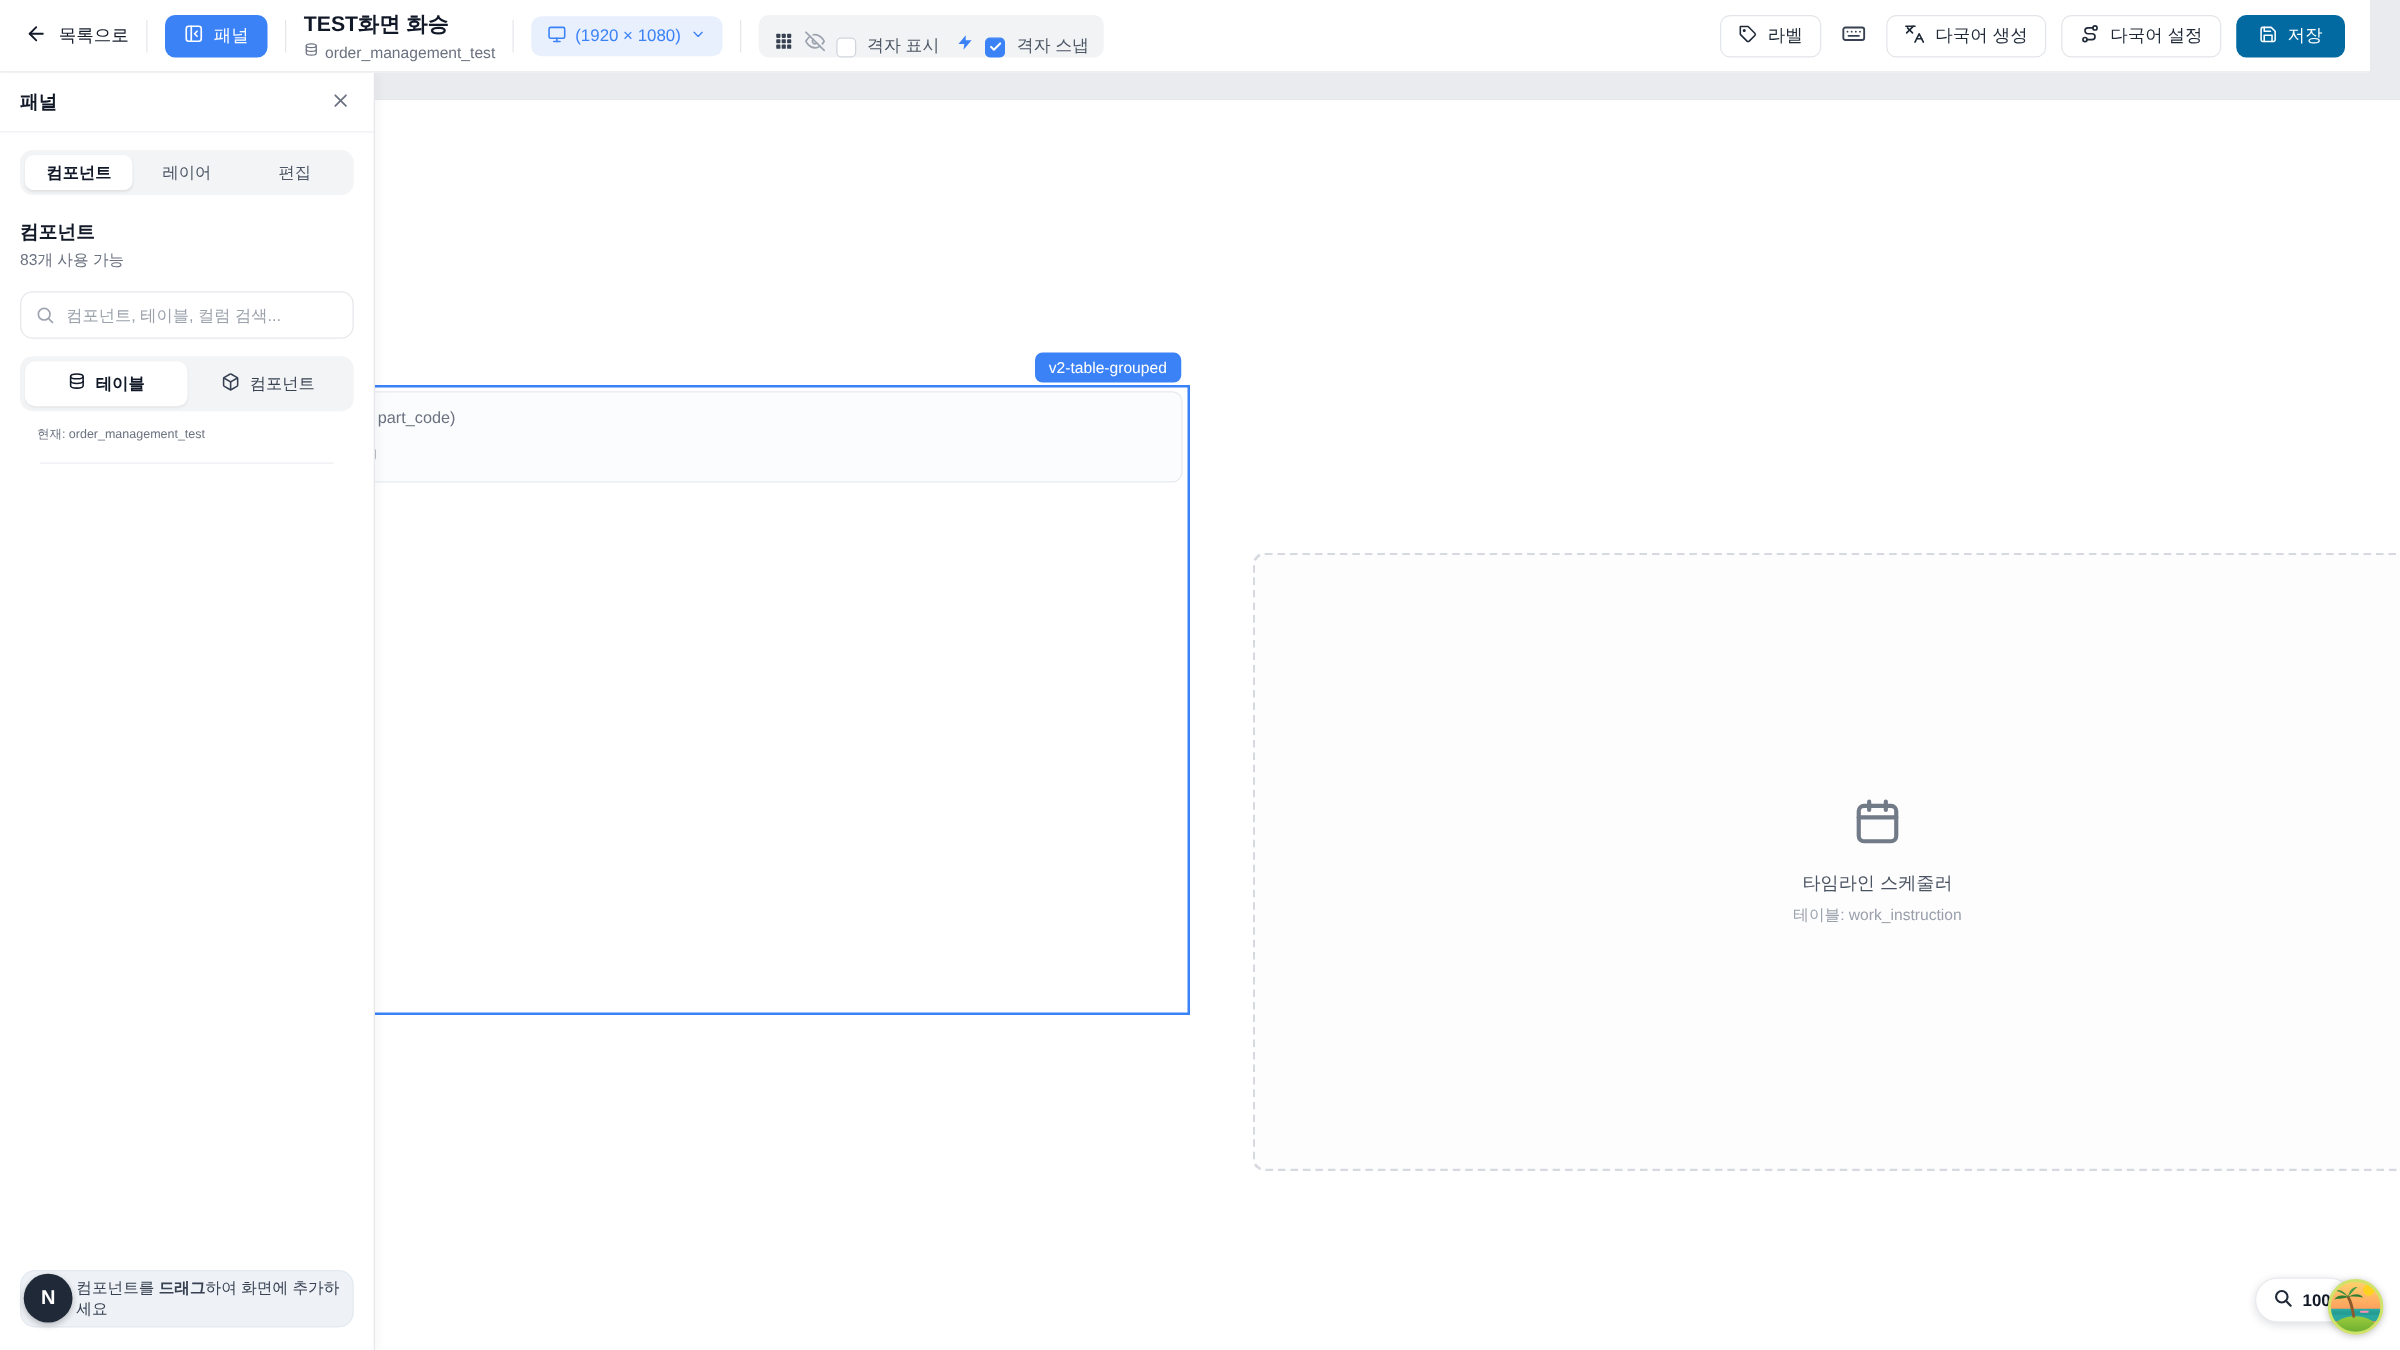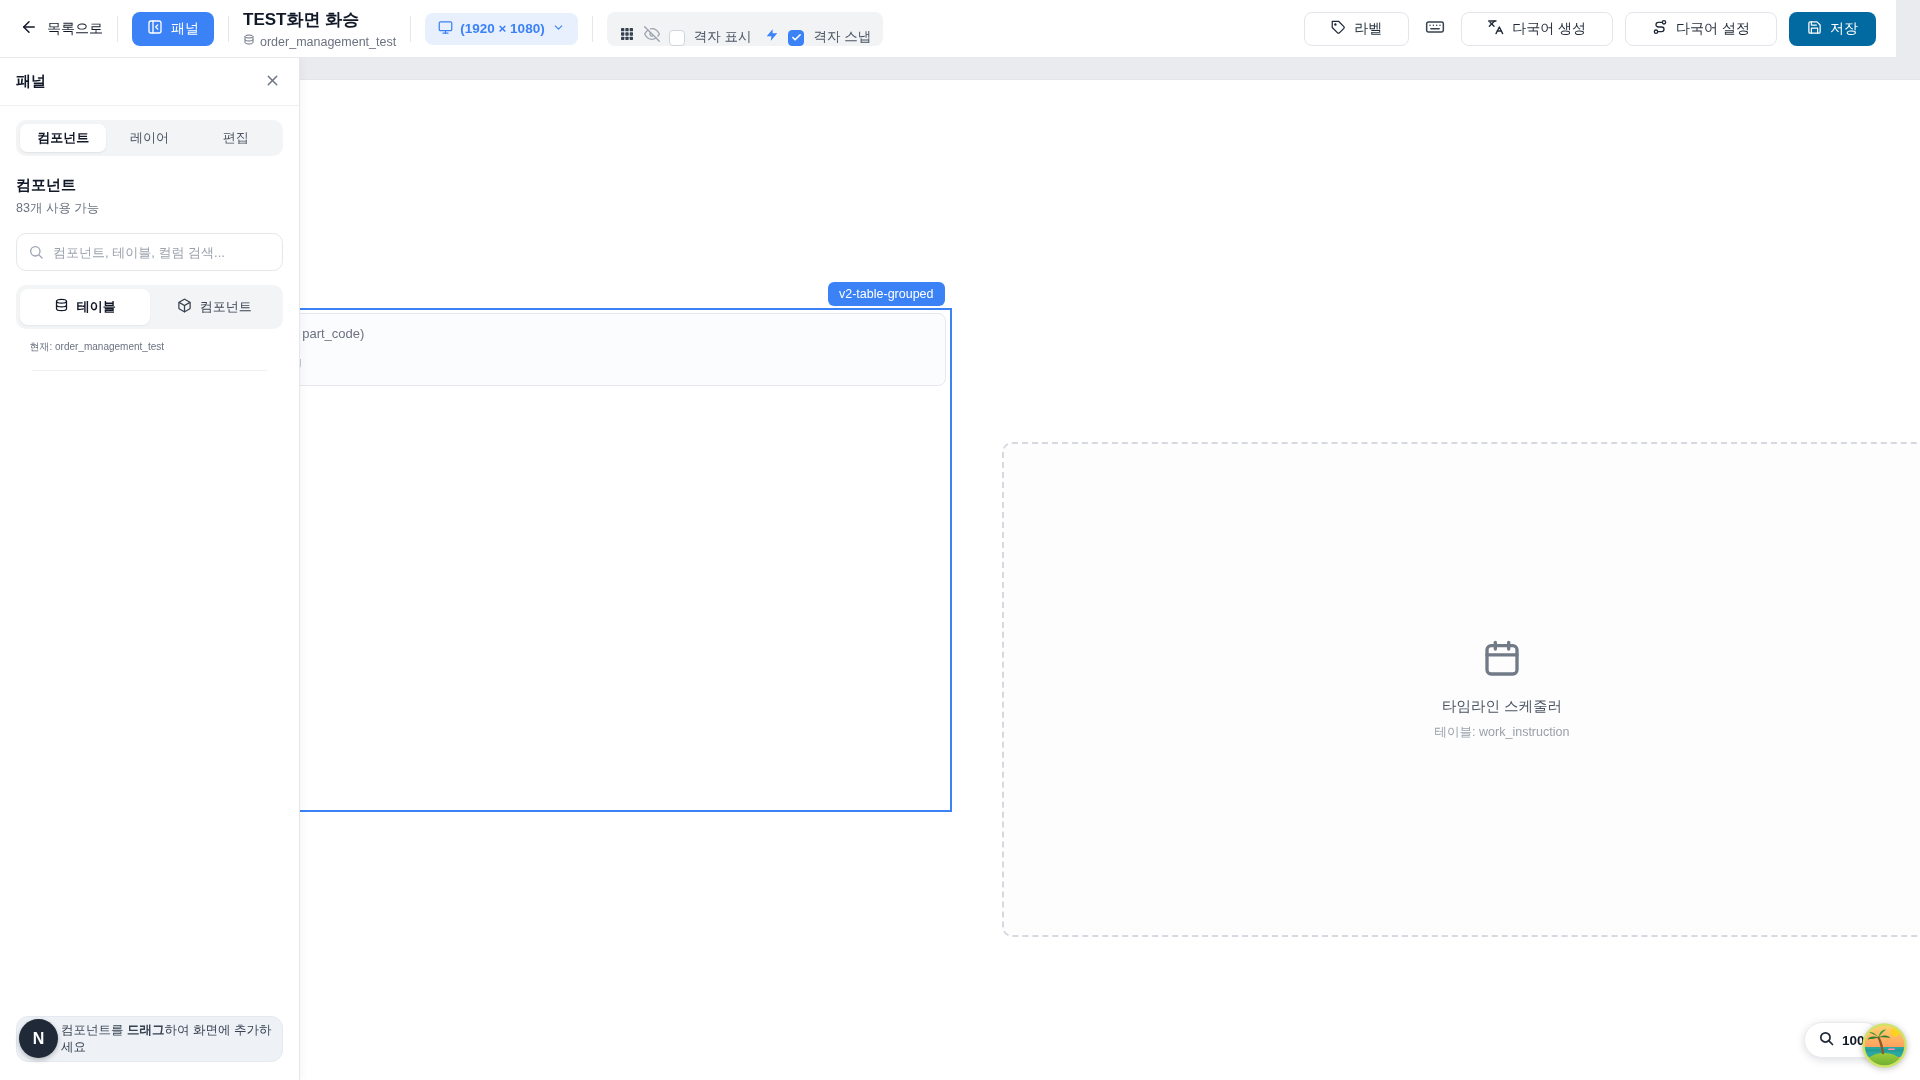--- a/index.html
+++ b/index.html
@@ -22,27 +22,27 @@
   .dashed-box .ph-sub { font-size:12.5px; color:#99a0ab; }
 
   
   .toolbar { position:absolute; left:0; top:0; width:1896px; height:58px; background:#ffffff; border-bottom:1px solid #e7e9ec; display:flex; align-items:center; padding:0 20px; gap:14px; z-index:40; }
   .tb-divider { width:1px; height:26px; background:#e5e7eb; flex:none; }
   .back { display:flex; align-items:center; gap:9px; font-size:14px; font-weight:500; color:#111827; cursor:pointer; }
   .btn-panel { display:flex; align-items:center; gap:8px; background:#3b82f6; color:#ffffff; border:none; border-radius:8px; height:34px; padding:0 15px; font-size:14px; font-weight:500; cursor:pointer; }
   .title-block { display:flex; flex-direction:column; gap:3px; }
   .title-block .t { font-size:17px; font-weight:700; color:#111827; }
   .title-block .s { display:flex; align-items:center; gap:5px; font-size:12.5px; color:#6b7280; }
-  .res-pill { display:flex; align-items:center; gap:7px; background:#e8effd; color:#3b82f6; border-radius:8px; height:32px; padding:0 13px; font-size:13.5px; font-weight:700; cursor:pointer; }
+  .res-pill { display:flex; align-items:center; gap:7px; background:#e8effd; color:#3b82f6; border-radius:8px; height:32px; padding:0 13px; font-size:13.5px; font-weight:400; cursor:pointer; }
   .grid-pill { display:flex; align-items:flex-end; gap:9px; background:#f1f3f5; border-radius:8px; height:34px; padding:0 12px; }
   .grid-pill .lbl { font-size:13.5px; color:#4b5563; }
   .cbx { width:16px; height:16px; border-radius:4px; border:1.5px solid #d1d5db; background:#ffffff; display:flex; align-items:center; justify-content:center; cursor:pointer; }
   .cbx.on { background:#3b82f6; border-color:#3b82f6; }
   .tb-right { margin-left:auto; display:flex; align-items:center; gap:12px; }
-  .tb-btn { display:flex; align-items:center; gap:8px; background:#ffffff; border:1px solid #e2e5e9; border-radius:8px; height:34px; padding:0 26px; font-size:14px; color:#1f2937; cursor:pointer; }
+  .tb-btn { display:flex; align-items:center; gap:8px; background:#ffffff; border:1px solid #e2e5e9; border-radius:8px; height:34px; padding:0 14px; font-size:14px; color:#1f2937; cursor:pointer; }
   .tb-icon-btn { background:none; border:none; display:flex; align-items:center; cursor:pointer; padding:4px; }
   .btn-save { display:flex; align-items:center; gap:8px; background:#0369a1; border:none; border-radius:8px; height:34px; padding:0 18px; font-size:14px; color:#ffffff; cursor:pointer; }
 
   
   .panel { position:absolute; left:0; top:58px; bottom:0; width:300px; background:#ffffff; border-right:1px solid #e5e7eb; box-shadow:2px 0 8px rgba(15,23,42,.04); z-index:30; display:flex; flex-direction:column; }
   .panel-header { height:48px; flex:none; display:flex; align-items:center; justify-content:space-between; padding:0 16px; border-bottom:1px solid #eef0f3; }
   .panel-header .ph-t { font-size:15px; font-weight:700; color:#111827; }
   .icon-btn { background:none; border:none; cursor:pointer; display:flex; align-items:center; color:#6b7280; padding:2px; }
   .tabs { margin:14px 16px 0; background:#f3f4f6; border-radius:10px; padding:4px; display:flex; }
   .tab { flex:1; height:28px; line-height:28px; text-align:center; font-size:13px; color:#4b5563; border-radius:7px; cursor:pointer; }

